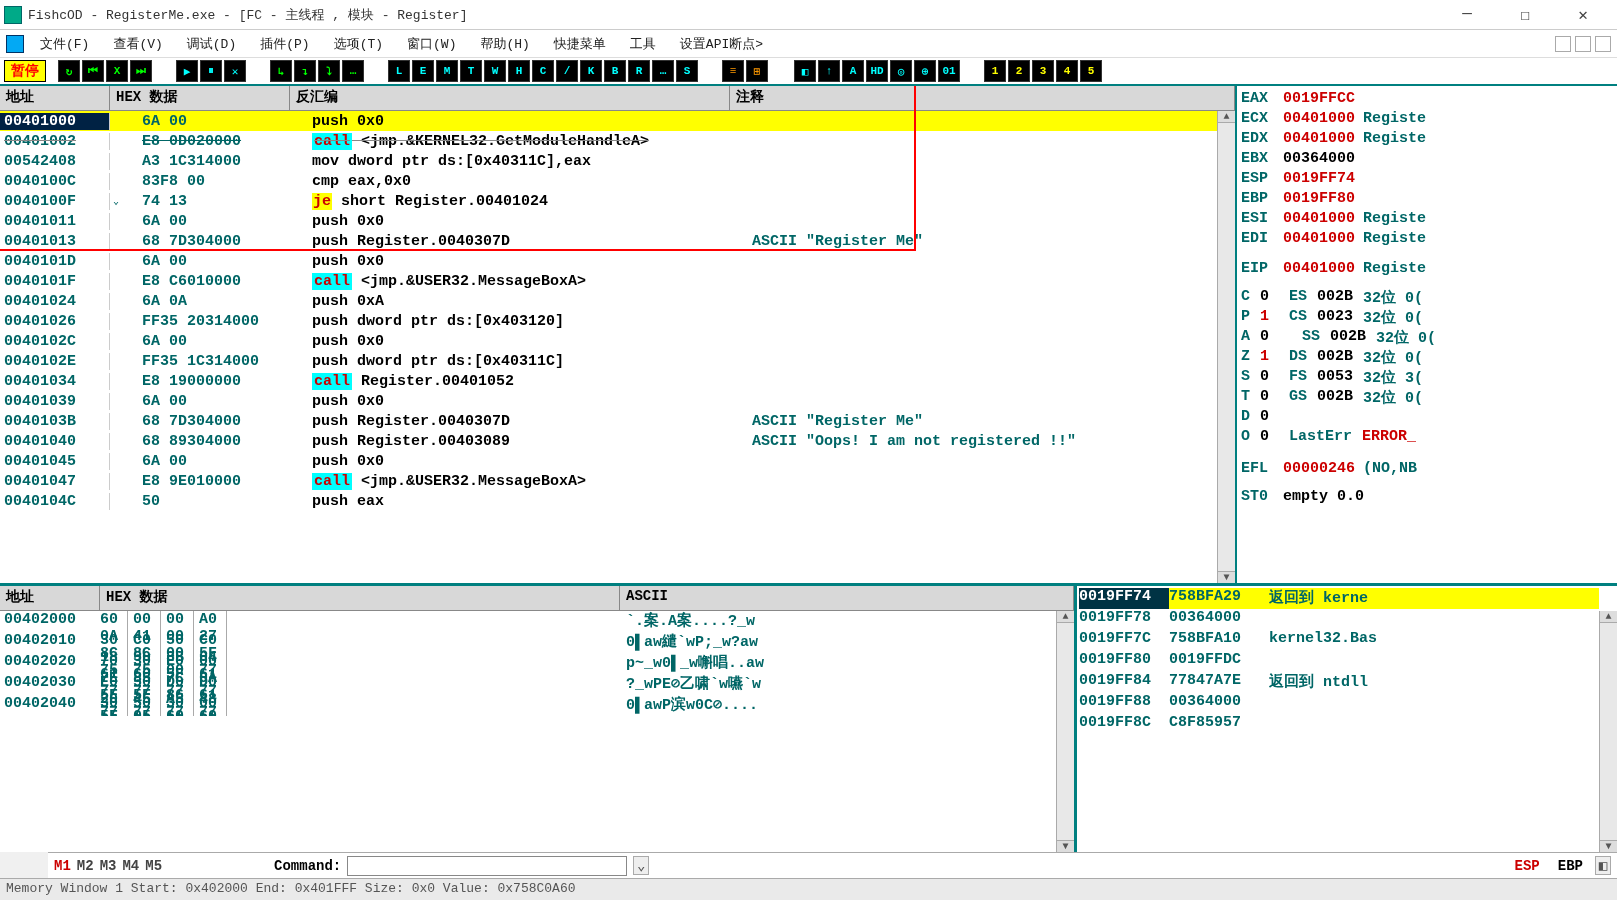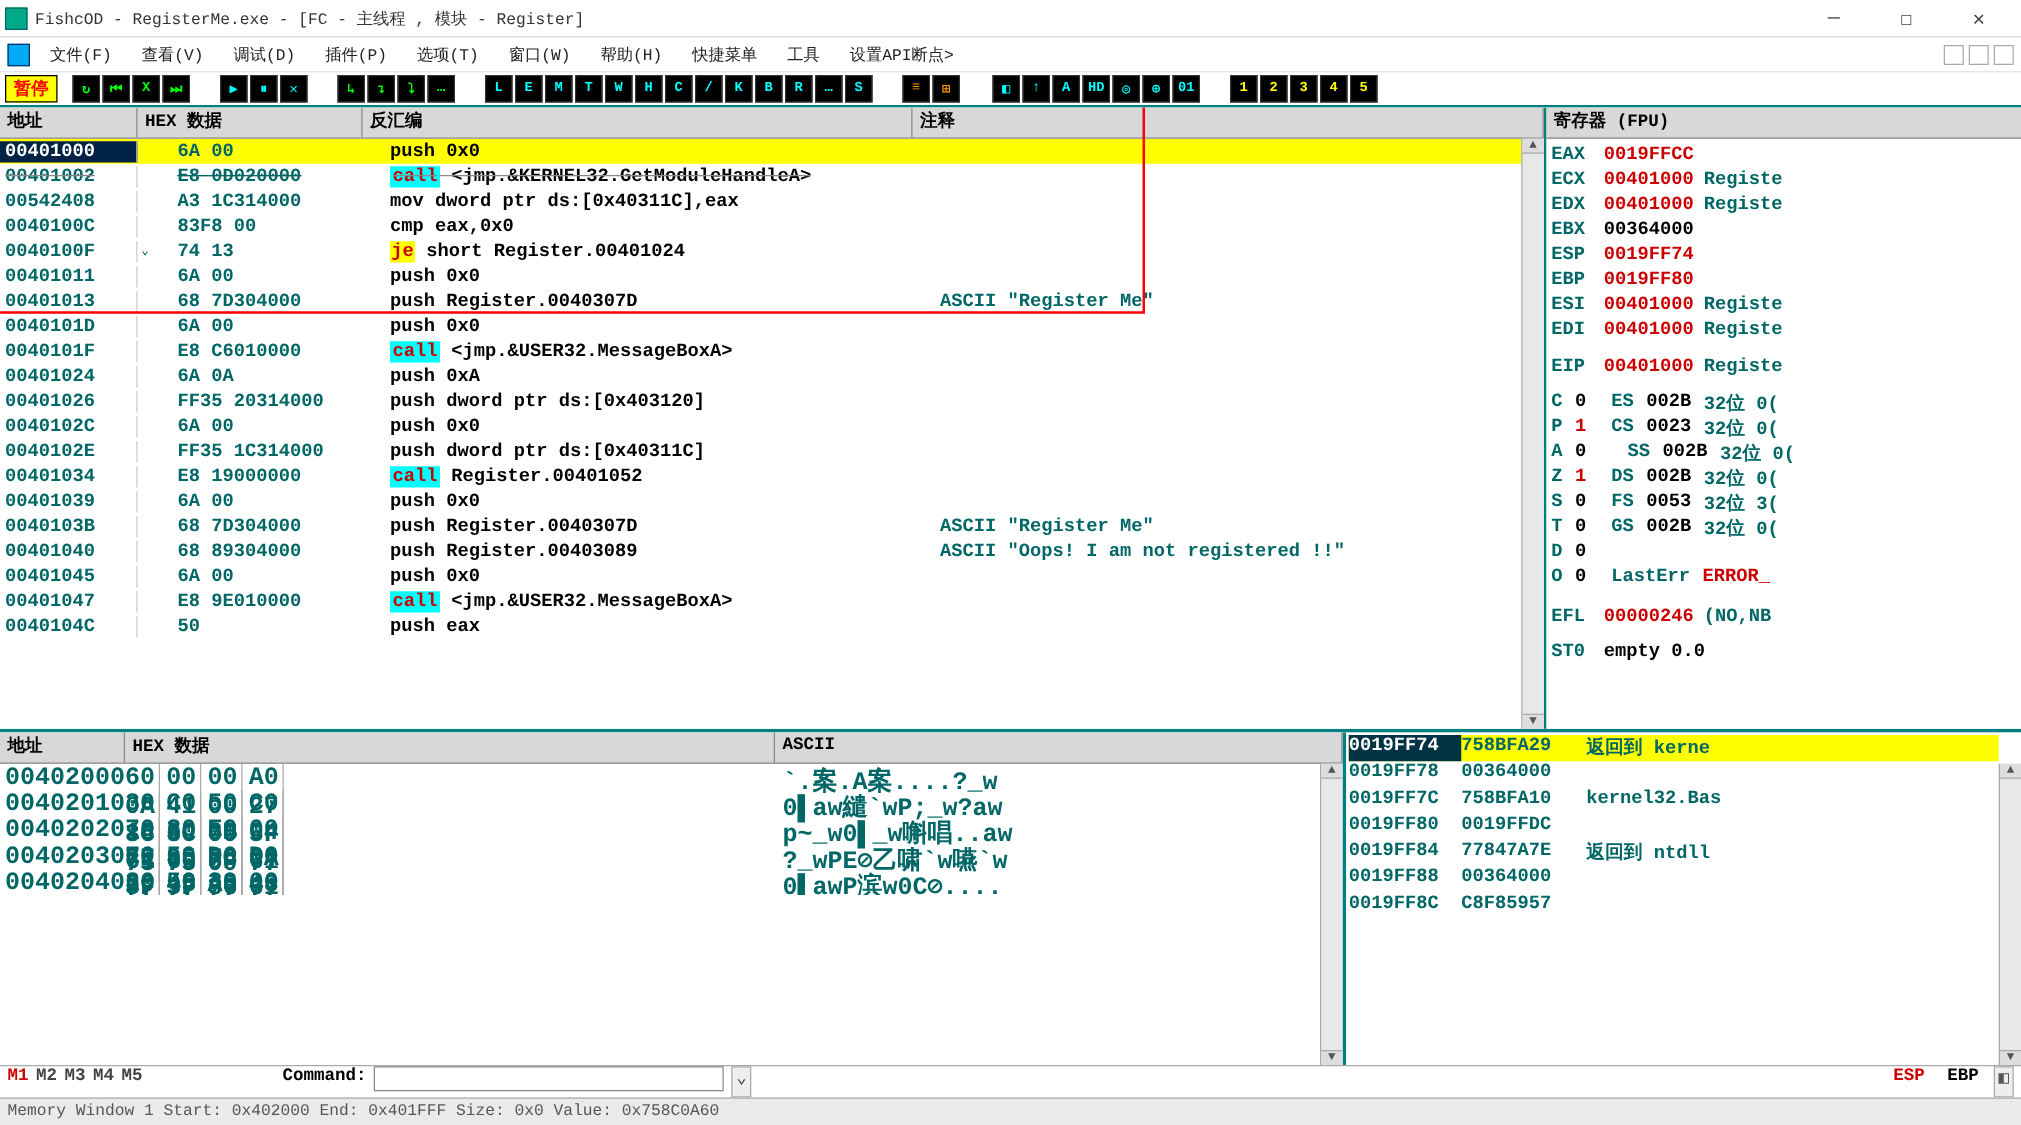--- a/index.html
+++ b/index.html
@@ -87,39 +87,39 @@
   .flags { margin-top:10px;}
   .frow { display:flex; gap:10px; height:20px;}
   .fn { color:#006666;}
   .fv { color:#000;} .fv.red{color:#c00;}
 
   
   .bot-panes { display:flex; flex:1;}
   .dump-pane { flex:1; display:flex; flex-direction:column; background:#fff; border-right:3px solid #008080; position:relative;}
   .dump-header { display:flex; background:#d8d8d8; height:25px; border-bottom:1px solid #888;}
   .dump-header .col { border-right:1px solid #888; padding:2px 6px; font-weight:bold;}
-  .dump-rows { font-size:20px; font-weight:bold; overflow:hidden; padding-right:18px;}
+  .dump-rows { font-size:15px; font-weight:bold; overflow:hidden; padding-right:18px;}
   .durow { display:flex; height:21px;}
   .durow .addr { width:100px; color:#006666; padding-left:4px;}
   .durow .hb { width:520px; color:#006666; letter-spacing:0;}
   .durow .asc { flex:1; color:#006666; padding-left:6px;}
 
   .stack-pane { width:540px; display:flex; flex-direction:column; background:#fff; position:relative;}
   .stack-rows { font-size:15px; font-weight:bold; padding:2px 2px; overflow:hidden; padding-right:18px;}
   .srow { display:flex; height:21px;}
   .srow .sa { width:90px; color:#006666;}
   .srow .sv { width:100px; color:#006666;}
   .srow .sc { flex:1; color:#006666;}
   .srow.hl { background:#ffff00;}
   .srow.hl .sa { background:#003344; color:#fff;}
   .srow.hl .sc { color:#006666;}
 
   .cmdbar {
-    display:flex; height:26px; background:#fff; border-top:1px solid #aaa;
-    padding:0 6px; gap:6px; font-weight:bold;
+    display:flex; align-items:center; height:26px; background:#fff; border-top:1px solid #aaa;
+    padding:0 6px; gap:6px; font-weight:bold;margin-left:48px;
   }
   .mtab { color:#444;} .mtab.red{ color:#c00;}
   .cmd-input { width:280px; height:20px; border:1px solid #888;}
   .sp-ep { margin-left:auto; display:flex; gap:18px;}
   .sp-ep .red{ color:#c00;}
 
   .statusbar { height:22px; background:#eaeaea; border-top:1px solid #aaa; color:#555; font-size:13px; padding:2px 6px;}
   .red-box-overlay { position:absolute; border:2px solid red; pointer-events:none; }
   .hb span { display:inline-block; width:28px;}
   .hb .grp { display:inline-block; padding-right:5px; border-right:1px solid #aaa; margin-right:5px;}
@@ -360,21 +360,20 @@
             <div class="hex">50</div>
             <div class="dis">push eax</div>
             <div class="cmt"></div>
           </div>
         </div>
       <div class="scrollbar-v"></div>
 
       <div class="red-box-overlay" style="left:-4px; top:-85px; width:920px; height:250px;"></div>
     </div>
     <div class="reg-pane">
-      <div class="reg-header">寄存器 (FPU)</div>
       <div class="reg-rows" id="reg-rows">
           <div class="rrow">
             <span class="rn">EAX</span>
             <span class="rv red">0019FFCC</span>
           </div>
           <div class="rrow">
             <span class="rn">ECX</span>
             <span class="rv red">00401000</span>
             <span class="rt">Registe</span>
           </div>

